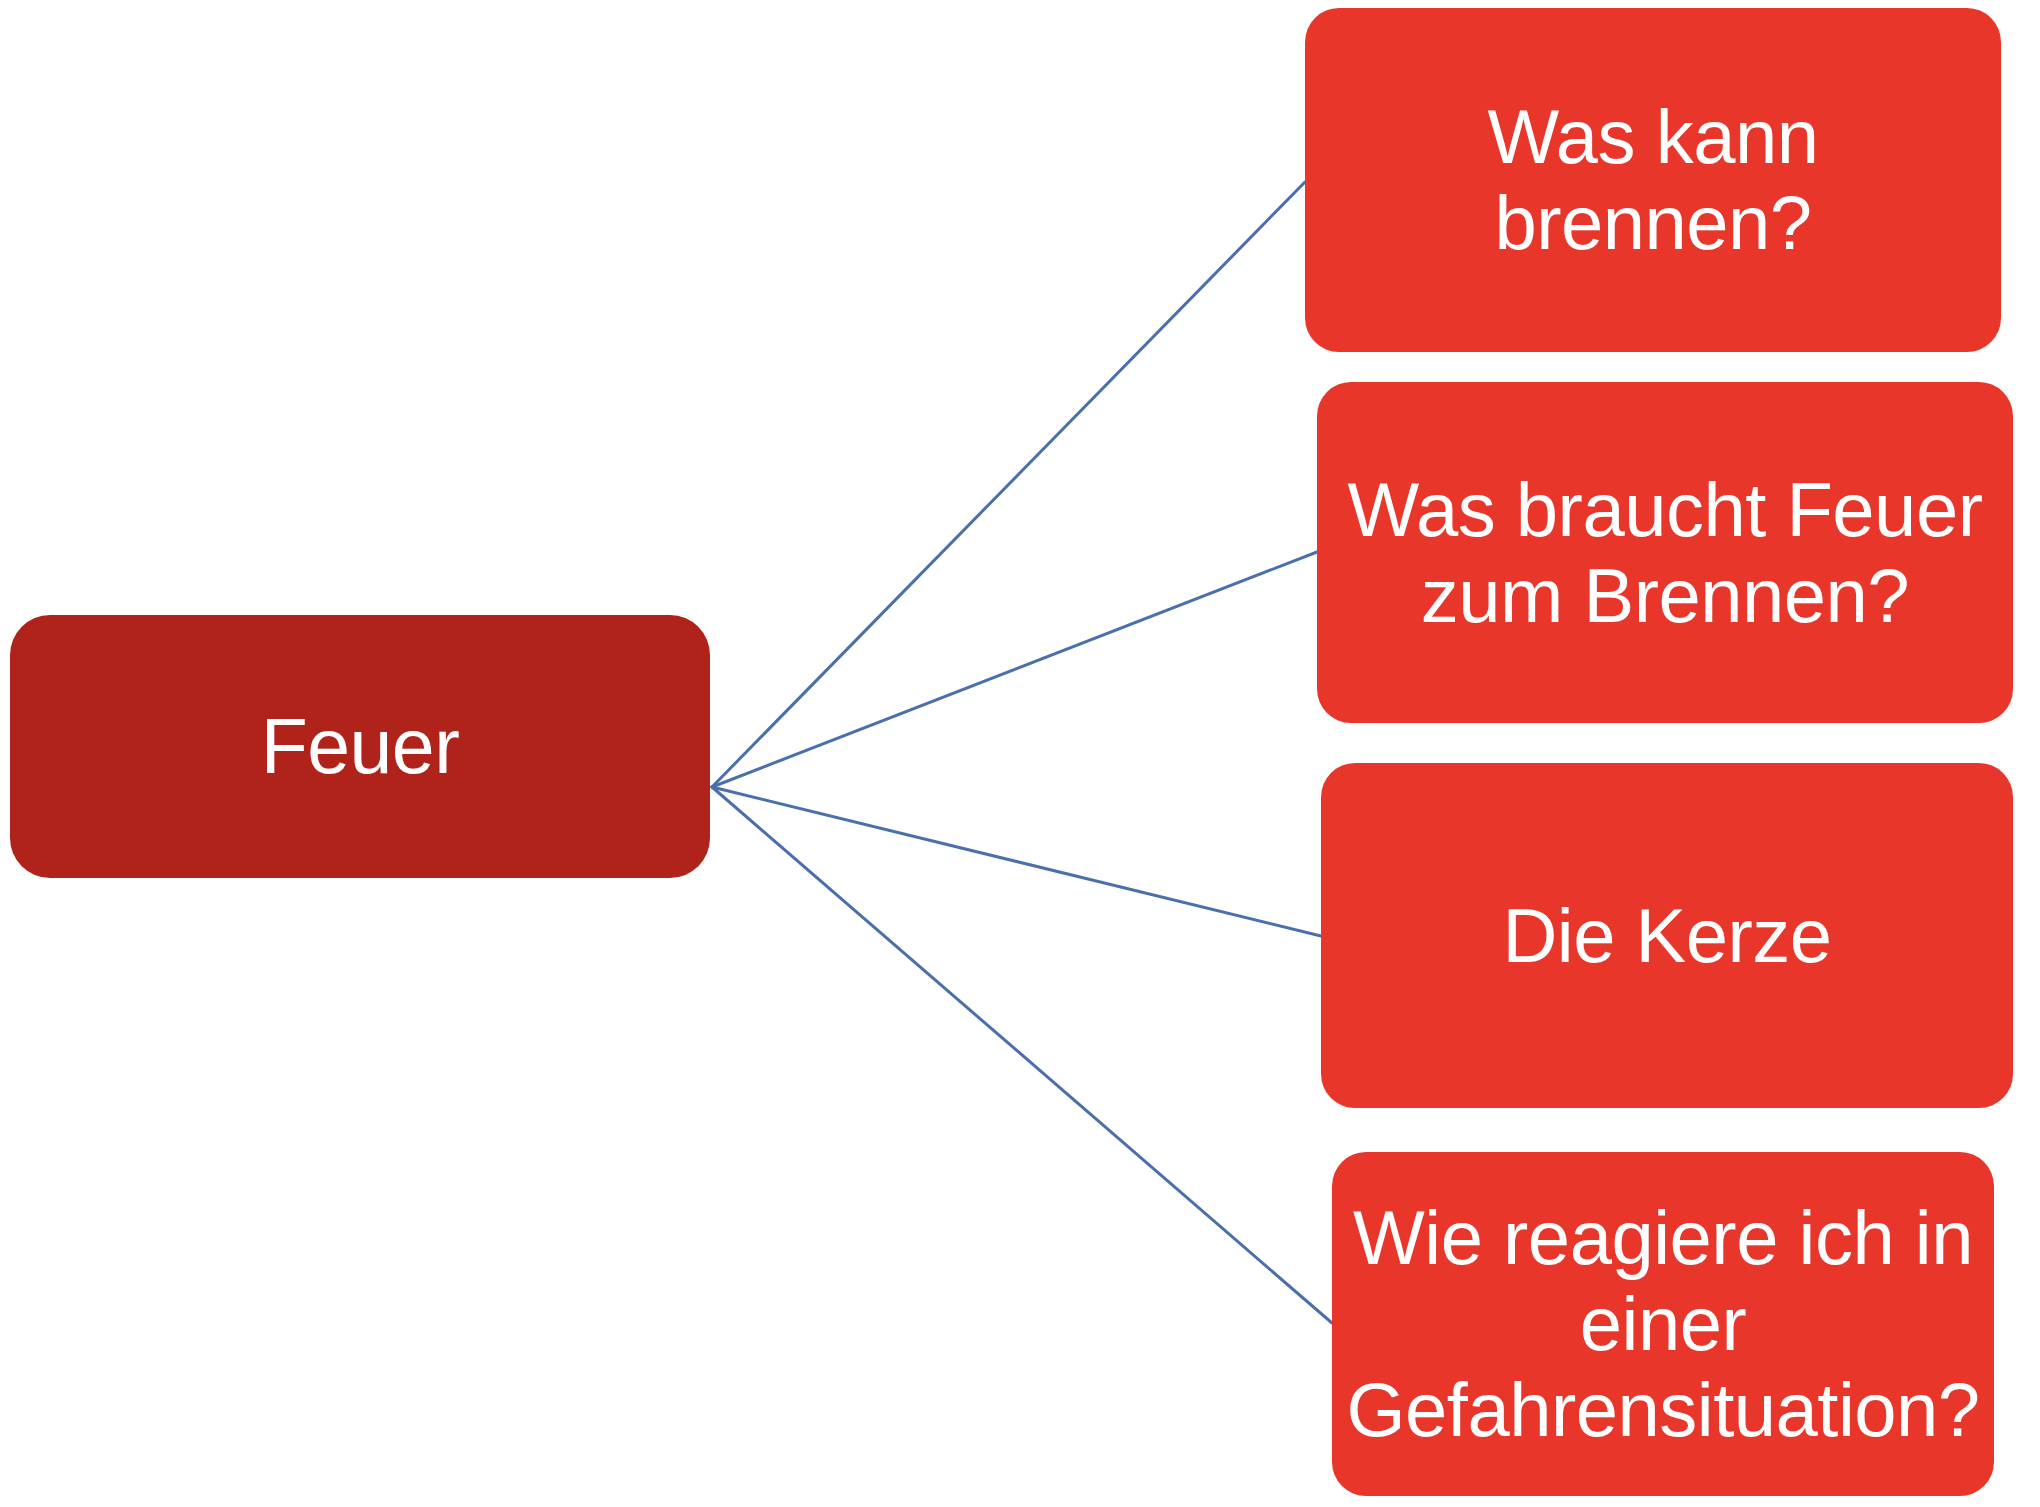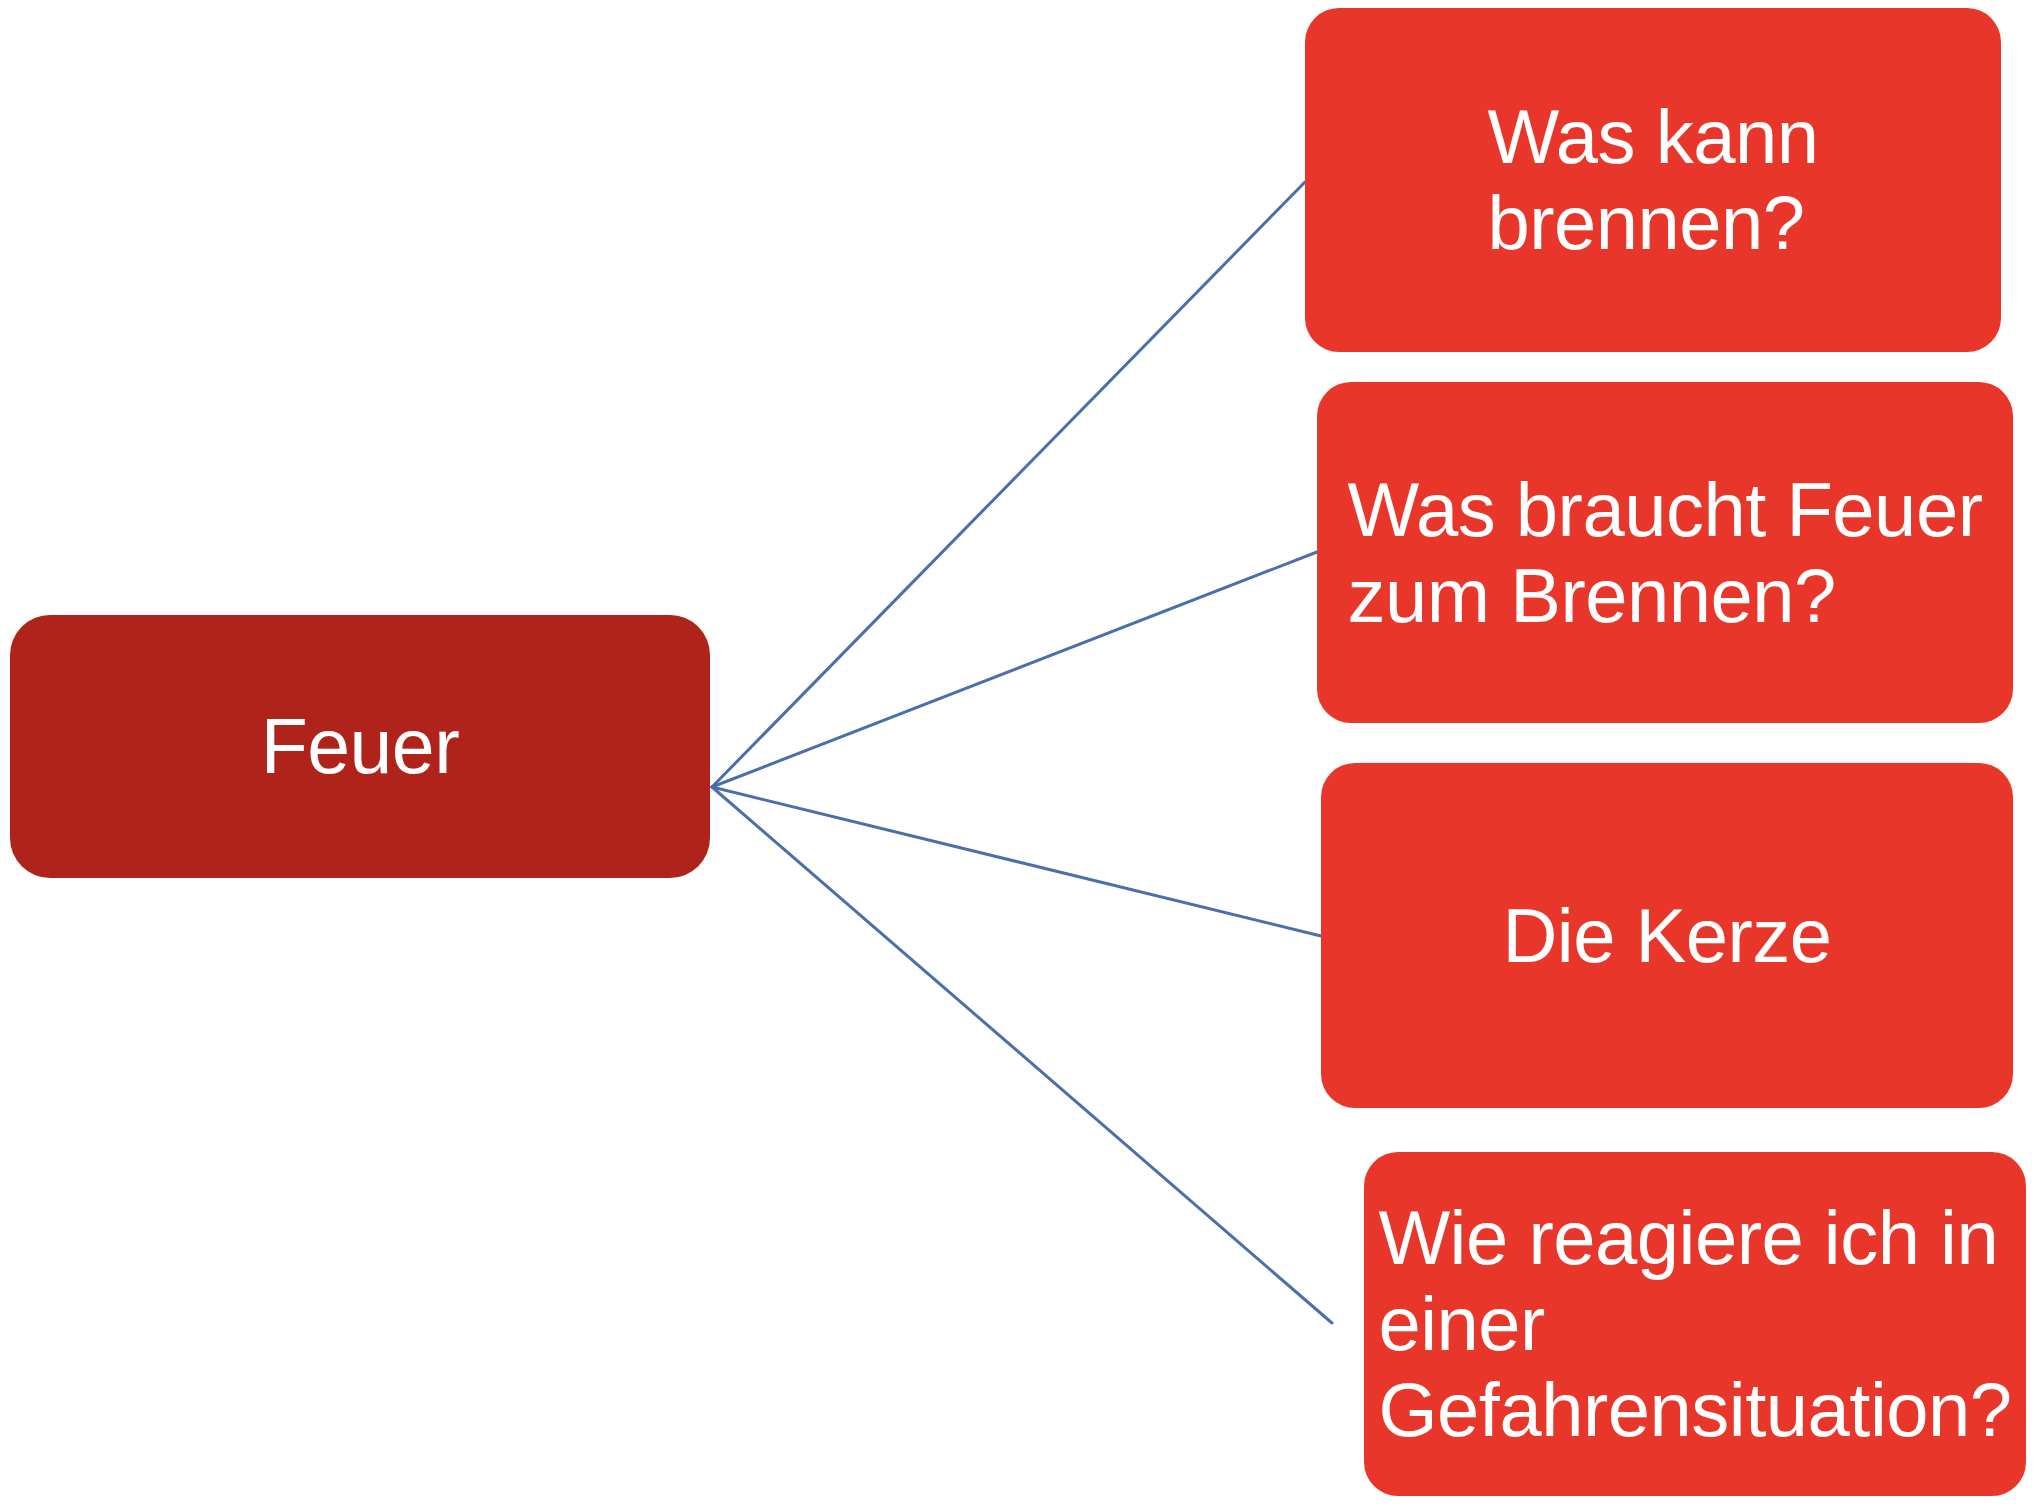--- a/index.html
+++ b/index.html
@@ -25,21 +25,21 @@
     width: 2040px;
     height: 1507px;
     pointer-events: none;
   }
   .node {
     position: absolute;
     box-sizing: border-box;
     display: flex;
     align-items: center;
     justify-content: center;
-    text-align: left;
+    text-align: center;
     color: #ffffff;
     font-family: "Liberation Sans", sans-serif;
     font-weight: 400;
     line-height: 1.13;
     border-radius: 34px;
     padding: 4px 14px;
     white-space: pre-line;
     letter-spacing: -0.5px;
   }
   .node-root {
@@ -74,21 +74,20 @@
     width: 692px;
     height: 345px;
     font-size: 76px;
   }
   .node-c3 {
     left: 1332px;
     top: 1152px;
     width: 662px;
     height: 344px;
     font-size: 76px;
-    margin-left: 32px;
   }
 </style>
 </head>
 <body>
 
 <div id="canvas">
 
   <svg id="connectors" viewBox="0 0 2040 1507" width="2040" height="1507" xmlns="http://www.w3.org/2000/svg">
     <line x1="712" y1="787" x2="1305" y2="182" stroke="#4a6fab" stroke-width="3" stroke-linecap="round"></line>
     <line x1="712" y1="787" x2="1317" y2="552" stroke="#4a6fab" stroke-width="3" stroke-linecap="round"></line>

